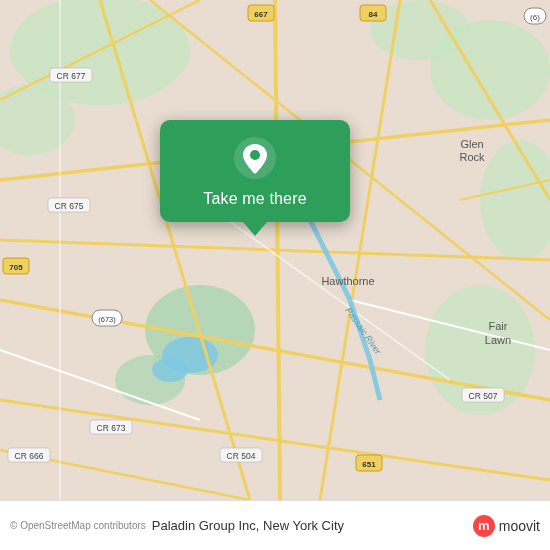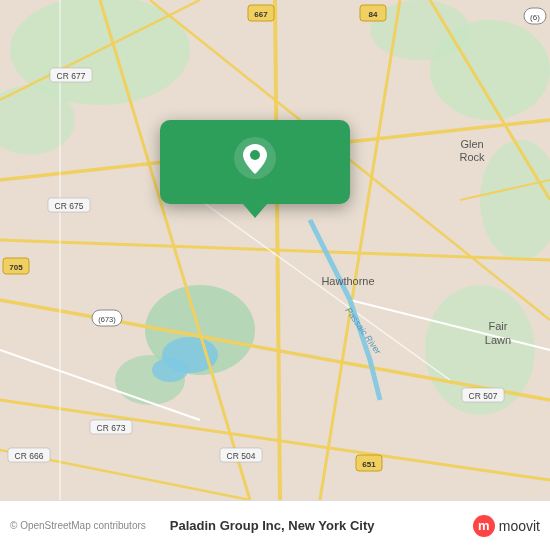--- a/index.html
+++ b/index.html
@@ -73,34 +73,33 @@
 
     
     #info-bar {
       width: 550px;
       height: 50px;
       background: #fff;
       display: flex;
       align-items: center;
       padding: 0 10px;
       border-top: 1px solid #ddd;
-      gap: 24px;
+      gap: 6px;
     }
 
     #openstreetmap-logo {
       font-size: 10px;
       color: #888;
       flex-shrink: 0;
     }
 
     #place-name {
       font-size: 13px;
       color: #333;
       flex: 1;
-      font-weight: bold;
     }
 
     #moovit-logo {
       display: flex;
       align-items: center;
       gap: 4px;
       flex-shrink: 0;
     }
 
     .moovit-m {
@@ -215,20 +214,21 @@
 
   
   <div id="popup-card">
 
     <svg class="pin-icon" viewBox="0 0 44 44" xmlns="http://www.w3.org/2000/svg">
       <circle cx="22" cy="22" r="21" fill="rgba(255,255,255,0.15)"></circle>
       <circle cx="22" cy="19" r="10" fill="white"></circle>
       <path d="M22 8 C15 8 10 13 10 19 C10 27 22 38 22 38 C22 38 34 27 34 19 C34 13 29 8 22 8Z" fill="white"></path>
       <circle cx="22" cy="19" r="5" fill="#2e9e5b"></circle>
     </svg>
+    <button id="take-me-there-btn">Take me there</button>
   </div>
 </div>
 
 <div id="info-bar">
   <span id="openstreetmap-logo">© OpenStreetMap contributors</span>
   <span id="place-name">Paladin Group Inc, New York City</span>
   <div id="moovit-logo">
     <div class="moovit-m">m</div>
     <span class="moovit-text">moovit</span>
   </div>

